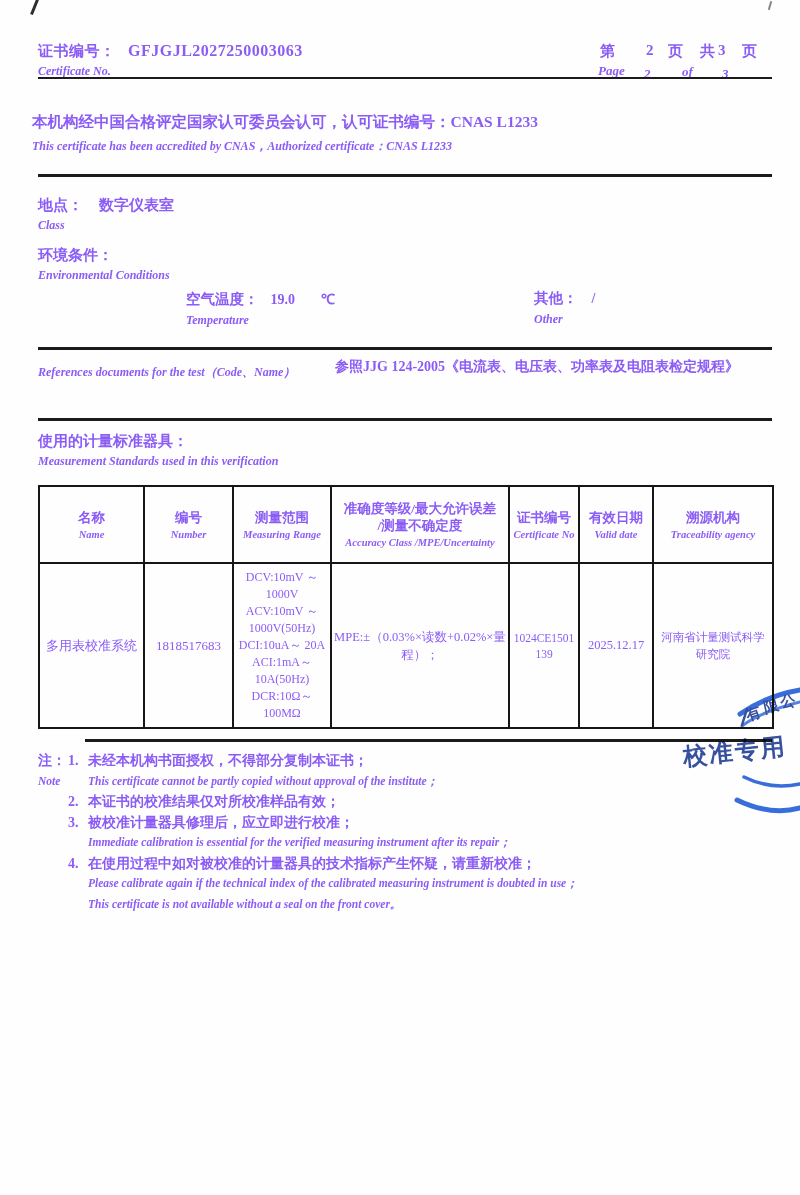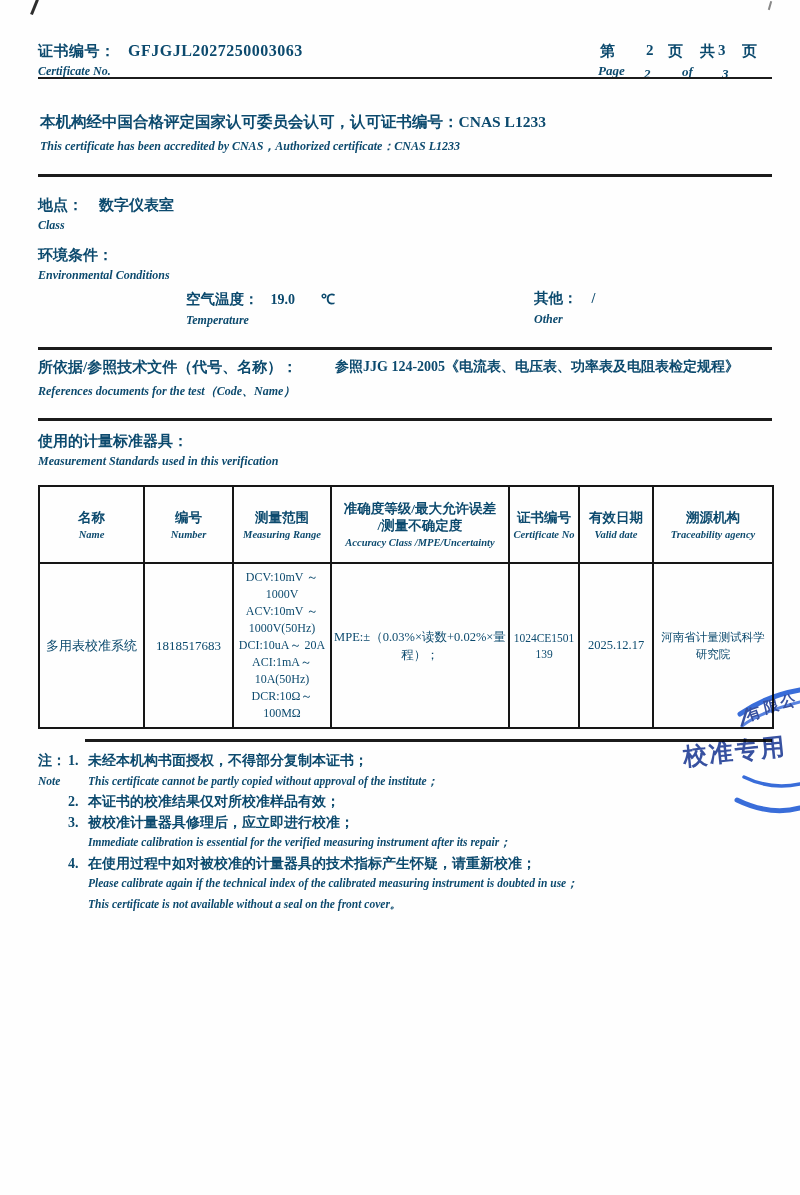--- a/index.html
+++ b/index.html
@@ -1,18 +1,18 @@
 <!DOCTYPE html>
 <html><head>
 <meta charset="utf-8">
 <style>
   html,body{margin:0;padding:0;background:#e8e8e8;}
   .page{
     position:relative; width:800px; height:1195px; margin:0 auto;
-    background:#fefefe; color:#0c4a6e;
+    background:#fefefe; color:#8b5cf6;
     font-family:"Liberation Serif", serif; overflow:hidden;
   }
   .abs{position:absolute;}
   .cn{font-weight:bold;}
   .en{font-style:italic; font-weight:bold;}
   .rule{position:absolute; background:#1b1b1b;}
 
   
   .hdr-cert-line{font-size:16px; letter-spacing:.5px;}
   .hdr-cert-line .num{font-weight:bold;}
@@ -94,21 +94,21 @@
     <span class="pg" style="left:120px; top:0;">3</span>
     <span class="pg" style="left:144px; top:0;">页</span>
     <span class="pg-en en" style="left:0px; top:21px;">Page</span>
     <span class="pg-en en" style="left:46px; top:24px;">2</span>
     <span class="pg-en en" style="left:84px; top:22px;">of</span>
     <span class="pg-en en" style="left:124px; top:24px;">3</span>
   </div>
 
   <div class="rule" style="left:38px; top:77px; width:734px; height:2px;"></div>
 
-  <div class="abs" style="left:40px; top:112px; width:734px;font-family:Liberation Serif, serif;">
+  <div class="abs" style="left:32px; top:112px; width:734px;font-family:Liberation Serif, serif;">
     <div class="cnas-cn">本机构经中国合格评定国家认可委员会认可，认可证书编号：CNAS L1233</div>
     <div class="cnas-en en">This certificate has been accredited by CNAS，Authorized certificate：CNAS L1233</div>
   </div>
 
   <div class="rule" style="left:38px; top:174px; width:734px; height:3px;"></div>
 
   <div class="abs" style="left:38px; top:196px;">
     <div>
       <span class="lbl-cn">地点：</span>
       <span class="lbl-cn loc-val">数字仪表室</span>
@@ -131,21 +131,20 @@
     <div class="env-g" style="left:534px;">
       <span class="env-lab">其他：</span>
       <span class="env-val" style="margin-left:10px;">/</span>
       <div class="env-en en">Other</div>
     </div>
   </div>
 
   <div class="rule" style="left:38px; top:347px; width:734px; height:3px;"></div>
 
   <div class="abs" style="left:38px; top:358px;">
-    <div class="lbl-cn">所依据/参照技术文件（代号、名称）：</div>
     <div class="lbl-en en" style="margin-top:6px;">References documents for the test（Code、Name）</div>
   </div>
   <div class="abs ref-val" style="left:335px; top:357px; width:440px;">参照JJG 124-2005《电流表、电压表、功率表及电阻表检定规程》</div>
 
   <div class="rule" style="left:38px; top:418px; width:734px; height:3px;"></div>
 
   <div class="abs" style="left:38px; top:432px;">
     <div class="lbl-cn">使用的计量标准器具：</div>
     <div class="lbl-en en">Measurement Standards used in this verification</div>
   </div>

